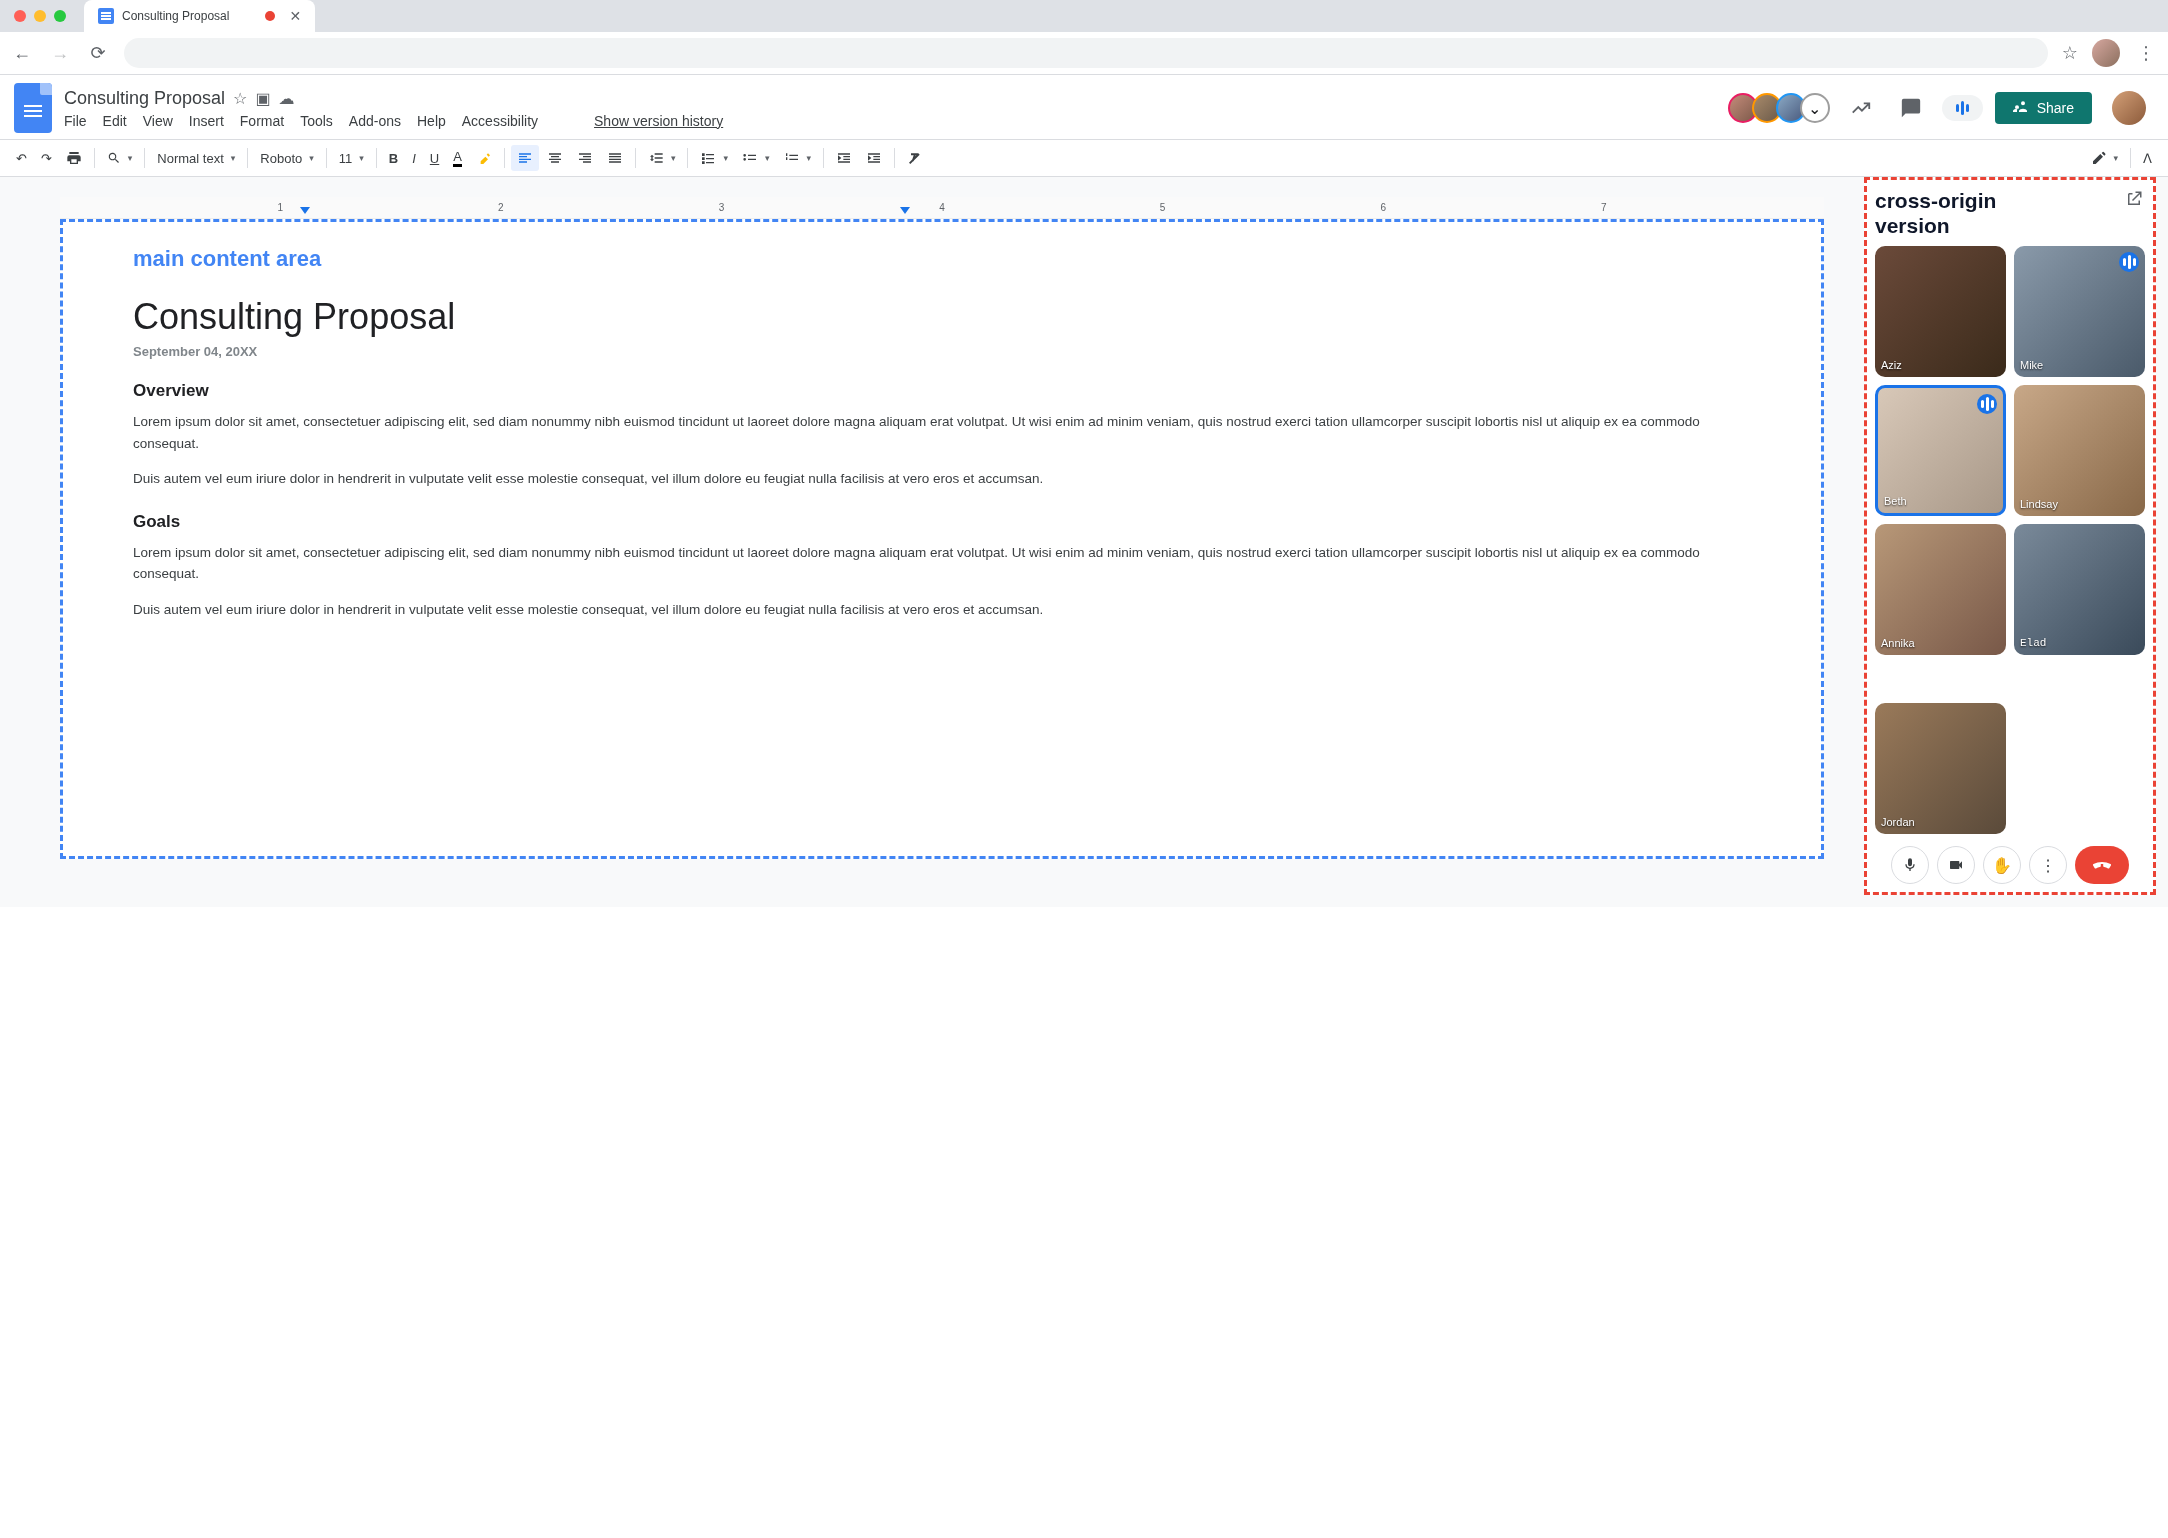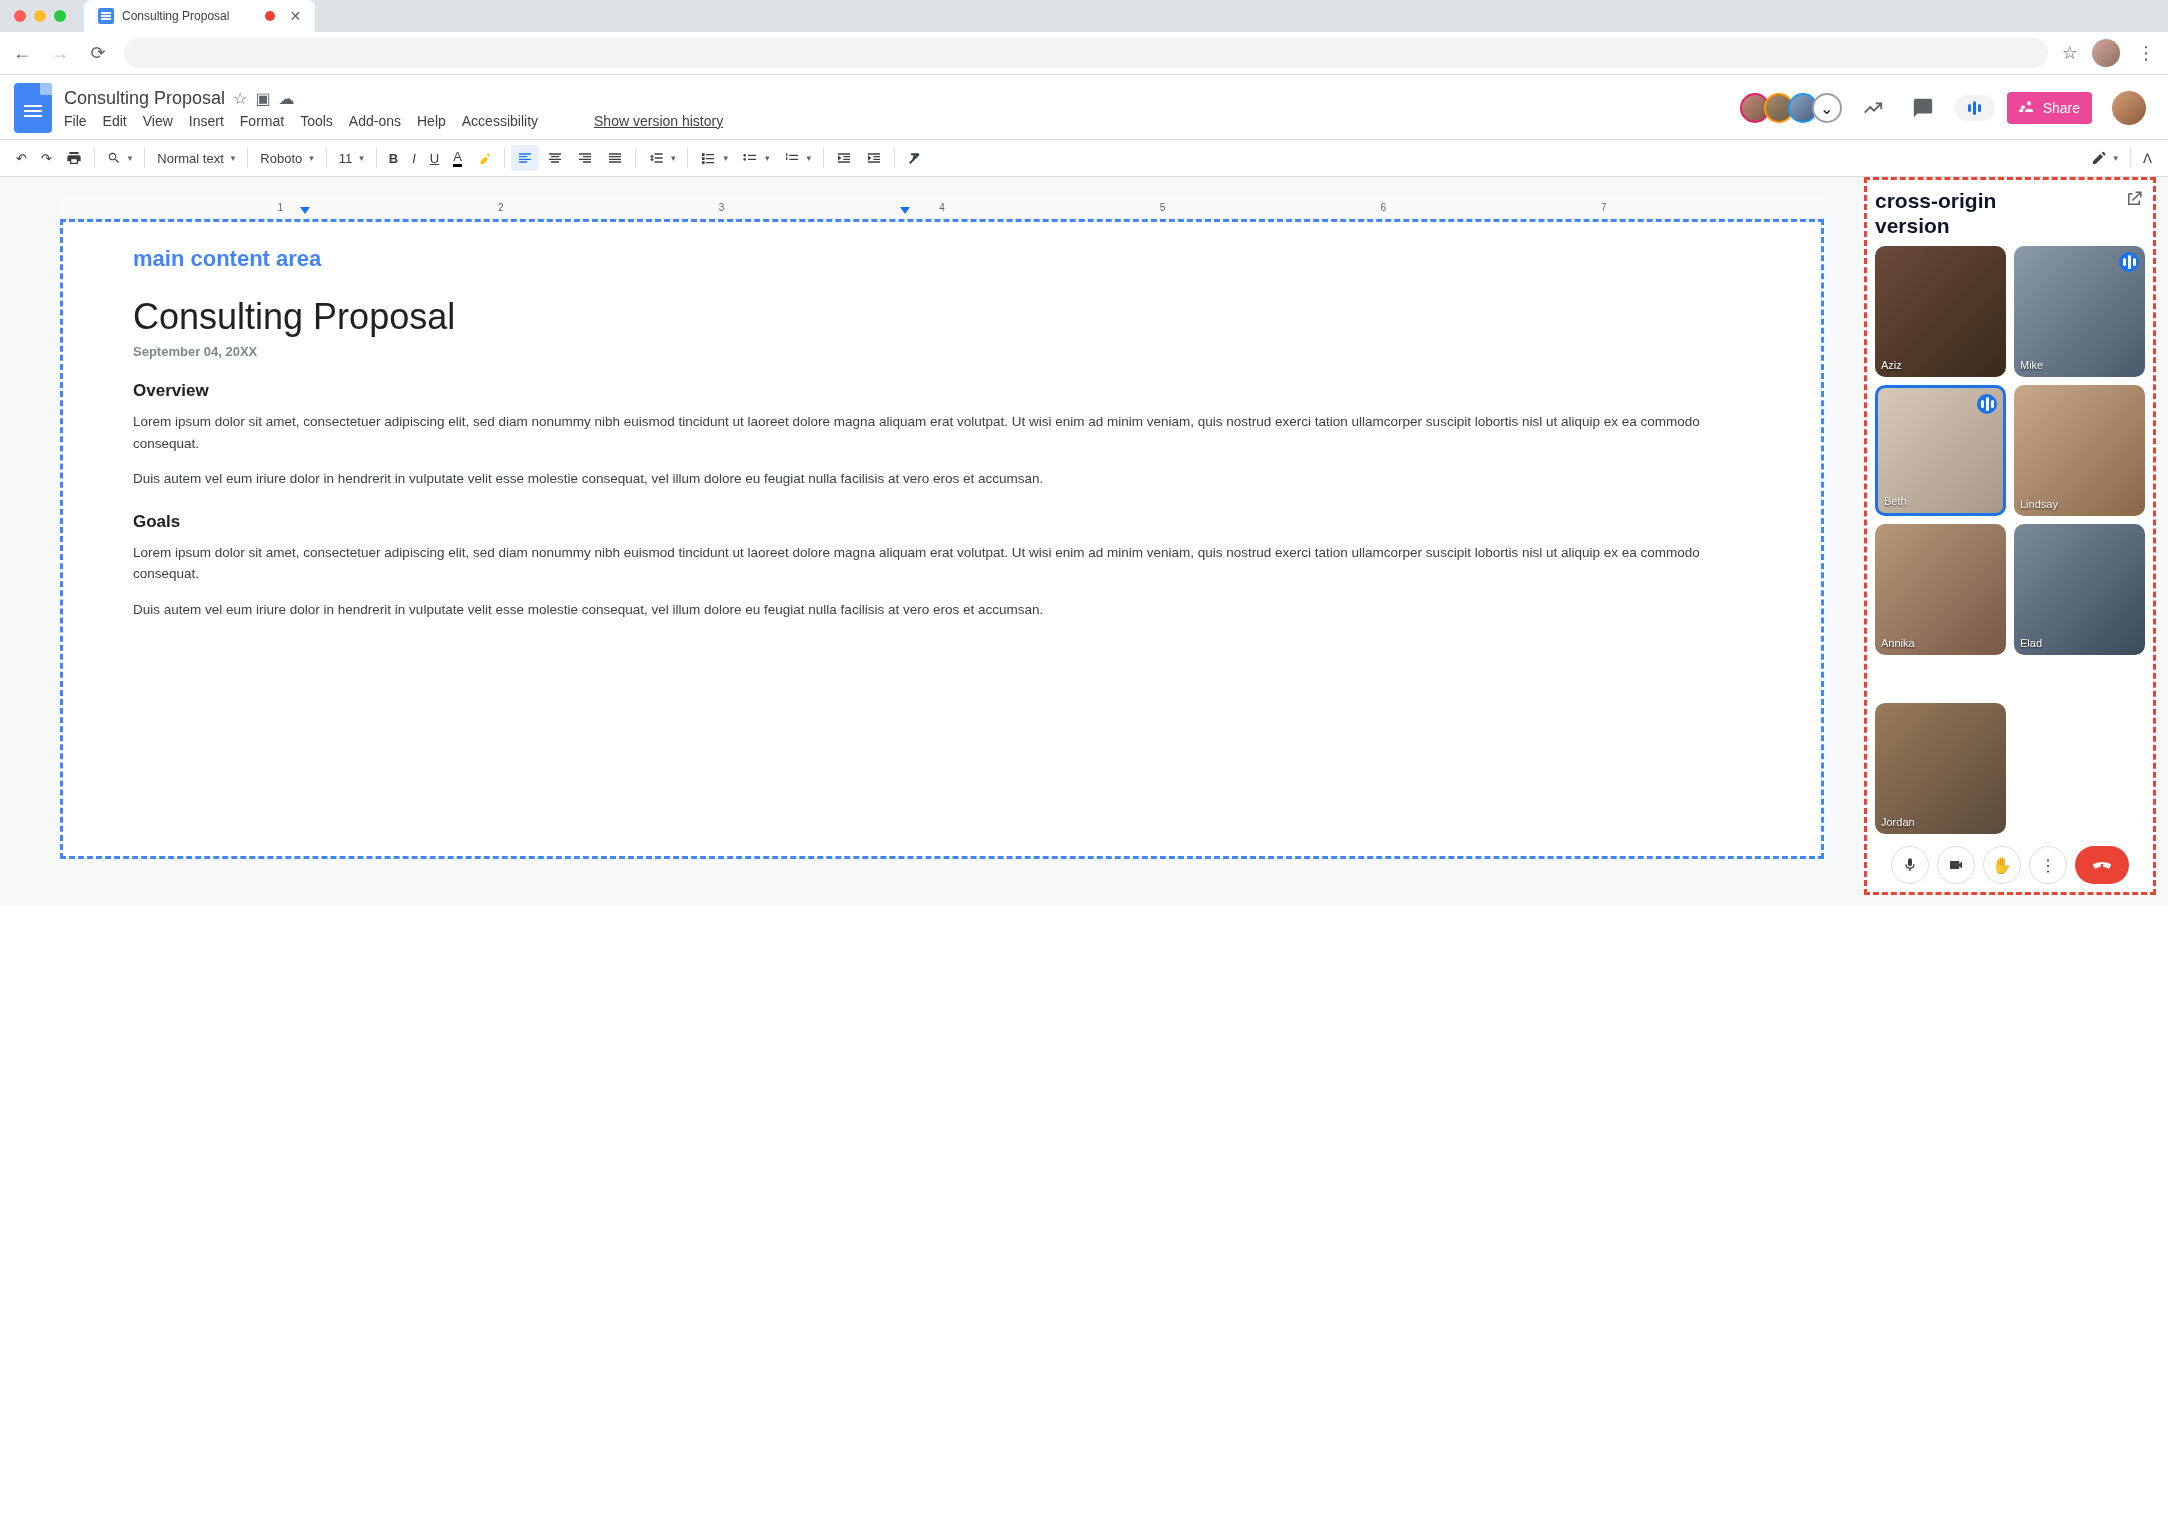--- a/index.html
+++ b/index.html
@@ -43,21 +43,21 @@
 .p1 { border-color: #e91e63; background: linear-gradient(135deg,#c48b7a,#7d5a4a); }
 .p2 { border-color: #ff9800; background: linear-gradient(135deg,#a88a6a,#6b5a4a); }
 .p3 { border-color: #2196f3; background: linear-gradient(135deg,#8aa8c4,#4a5a7d); }
 .p4 { border-color: #9e9e9e; background: #fff; display:flex; align-items:center; justify-content:center; font-size:16px; }
 
 .hdr-icon { color: #5f6368; font-size: 20px; margin: 0 8px; cursor: pointer; }
 .activity-chip { background: #f1f3f4; border-radius: 20px; padding: 6px 14px; display: flex; align-items: center; }
 .sound-wave { display: flex; gap: 2px; align-items: center; }
 .sound-wave span { width: 3px; background: #1a73e8; border-radius: 2px; }
 .sw1 { height: 8px; } .sw2 { height: 14px; } .sw3 { height: 8px; }
-.share-btn { background: #ec4899; color: #fff; border: none; border-radius: 4px; padding: 8px 12px; font-size: 14px; font-weight: 500; display: flex; align-items: center; gap: 8px; cursor: pointer; }
+.share-btn { background: #0f766e; color: #fff; border: none; border-radius: 4px; padding: 8px 18px; font-size: 14px; font-weight: 500; display: flex; align-items: center; gap: 8px; cursor: pointer; }
 .avatar-hdr { width: 34px; height: 34px; border-radius: 50%; background: linear-gradient(135deg,#d4a078,#8b5a3a); margin: 0 8px; }
 
 
 .toolbar { display: flex; align-items: center; padding: 4px 10px; border-top: 1px solid #dadce0; border-bottom: 1px solid #dadce0; gap: 2px; font-size: 13px; color: #3c4043; margin-top: 6px; }
 .tb-btn { padding: 5px 6px; border-radius: 3px; cursor: pointer; display: flex; align-items: center; gap: 4px; }
 .tb-btn.active { background: #e8f0fe; color: #1a73e8; }
 .tb-sep { width: 1px; height: 20px; background: #dadce0; margin: 0 4px; }
 .tb-dd::after { content: "▾"; font-size: 9px; margin-left: 3px; color: #5f6368; }
 .pencil-end { margin-left: auto; }
 
@@ -84,21 +84,21 @@
 .video-grid { display: grid; grid-template-columns: 1fr 1fr; gap: 8px; margin-top: 8px; }
 .video-tile { aspect-ratio: 1/1; border-radius: 10px; position: relative; overflow: hidden; display: flex; align-items: flex-end; padding: 6px; color: #fff; font-size: 11px; font-weight: 500; }
 .vt-name { text-shadow: 0 1px 2px rgba(0,0,0,0.8); }
 .vt-talk { position: absolute; top: 6px; right: 6px; width: 20px; height: 20px; background: #1a73e8; border-radius: 50%; display: flex; align-items: center; justify-content: center; }
 .vt-talk .sound-wave span { background: #fff; }
 .v-aziz { background: linear-gradient(135deg,#6b4a3a,#3a2a1a); }
 .v-mike { background: linear-gradient(135deg,#8a9aaa,#4a5a6a); }
 .v-beth { background: linear-gradient(135deg,#d8c8b8,#a89888); border: 3px solid #1a73e8; }
 .v-lindsay { background: linear-gradient(135deg,#c8a888,#886848); }
 .v-annika { background: linear-gradient(135deg,#b89878,#785848); }
-.v-elad { background: linear-gradient(135deg,#7a8a9a,#3a4a5a); }
+.v-elad { background: linear-gradient(135deg,#7a8a9a,#3a4a5a); font-family: Liberation Mono, monospace; }
 .v-jordan { background: linear-gradient(135deg,#9a7a5a,#5a4a3a); margin-top: 40px; }
 .v-you { background: linear-gradient(135deg,#8a6a4a,#4a3a2a); }
 
 .call-controls { display: flex; gap: 8px; justify-content: center; margin-top: 12px; align-items: center; }
 .ctrl-btn { width: 38px; height: 38px; border-radius: 50%; border: 1px solid #dadce0; background: #fff; display: flex; align-items: center; justify-content: center; cursor: pointer; font-size: 16px; color: #3c4043; }
 .hangup-btn { width: 54px; height: 38px; border-radius: 19px; background: #ea4335; border: none; color: #fff; display: flex; align-items: center; justify-content: center; cursor: pointer; }
 
 svg { display: block; }
 </style>
 </head>

